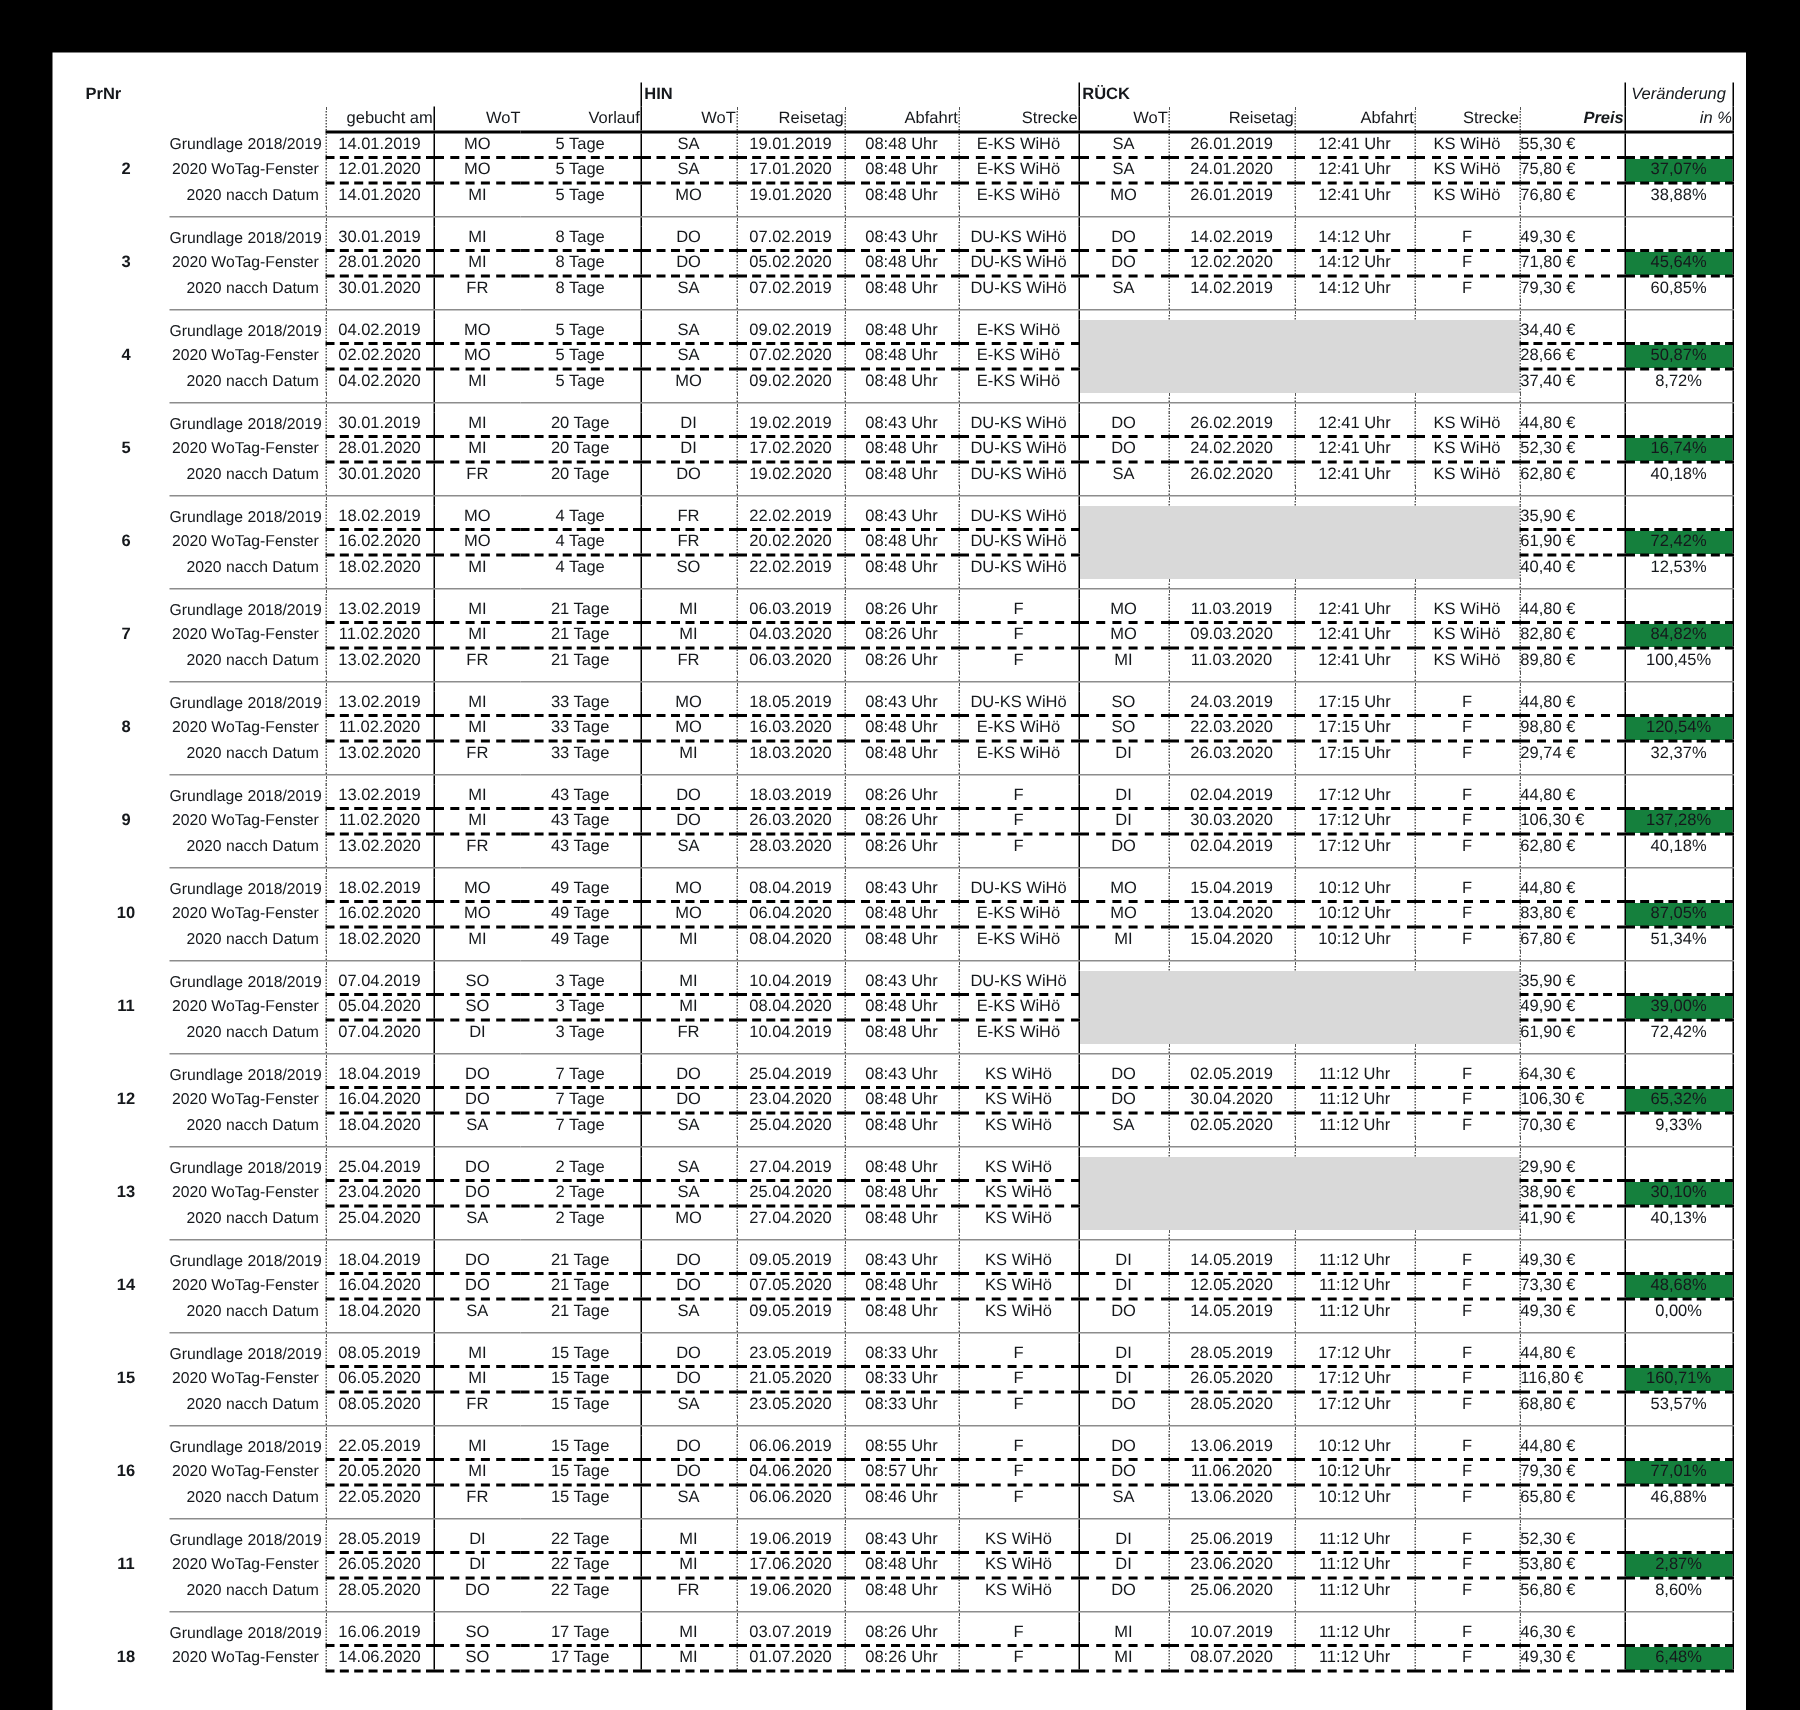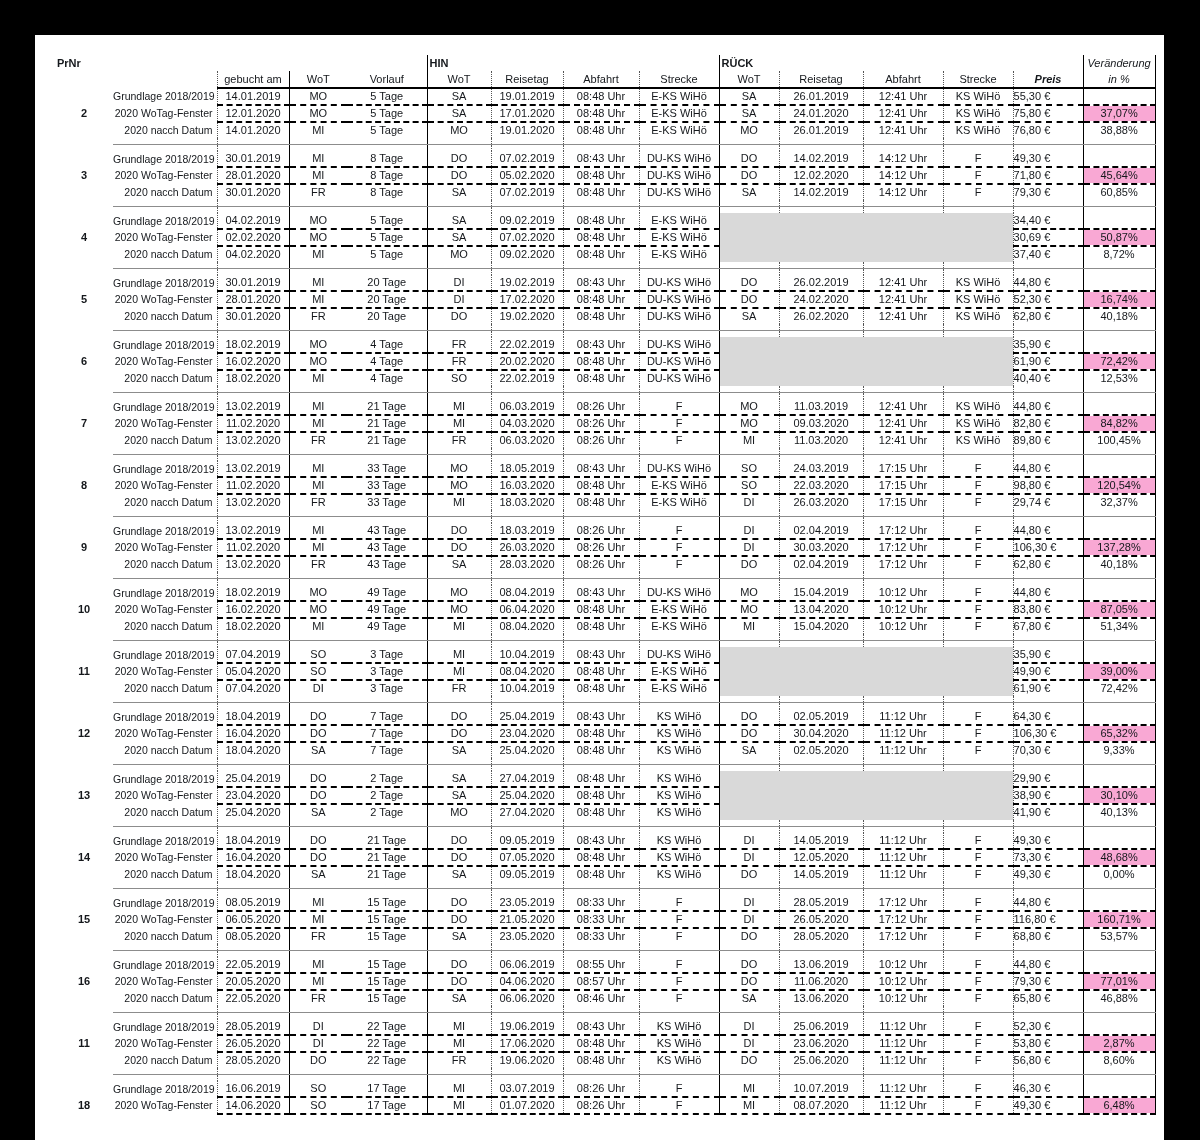--- a/index.html
+++ b/index.html
@@ -20,32 +20,32 @@
     padding:0;margin:0;font-size:11px;line-height:15px;height:15px;
     white-space:nowrap;overflow:hidden;text-align:center;vertical-align:middle;
     font-weight:normal;
   }
   thead th{height:16px;line-height:16px;}
   
   .dl{border-left:1px dotted #555;}
   .sl{border-left:1px solid #000;}
   .sr{border-right:1.5px solid #000;}
   
-  .thick{border-bottom:2.5px solid #000;}
+  .thick{border-bottom:2.5px solid #000;text-align:right;}
   .dash{border-bottom:2px dashed #000;}
   tr.sep td{height:6px;line-height:6px;font-size:1px;}
   td.ln{border-bottom:1px solid #8c8c8c;}
   
   .c-prnr{font-weight:bold;text-align:center;}
   .c-label{text-align:right;padding-right:4px;font-size:10.5px;}
   .c-preis{text-align:left;padding-right:4px;}
   .h-left{text-align:left;font-weight:bold;padding-left:2px;}
   .h-ital{font-style:italic;font-weight:normal;}
   .h-bold{font-weight:bold;font-style:italic;}
-  .pink{background:#f9a8d4;}
+  .pink{background:#15803d;}
   .grayblock{background:#D9D9D9;}
 </style>
 </head>
 <body>
 
 <div class="sheet">
   <table>
     <colgroup>
       <col style="width:58px">
         <col style="width:104px">
@@ -278,21 +278,21 @@
         <tr>
           <td class="c-prnr">4</td>
           <td class="c-label">2020 WoTag-Fenster</td>
           <td class="dl dash">02.02.2020</td>
           <td class="sl dash">MO</td>
           <td class="dash">5 Tage</td>
           <td class="sl dash">SA</td>
           <td class="dl dash">07.02.2020</td>
           <td class="dl dash">08:48 Uhr</td>
           <td class="dl dash">E-KS WiHö</td>
-          <td class="c-preis dl dash">30,69 €</td>
+          <td class="c-preis dl dash">28,66 €</td>
           <td class="sl sr dash pink">50,87%</td>
         </tr>
         <tr>
           <td class="c-prnr"></td>
           <td class="c-label">2020 nacch Datum</td>
           <td class="dl">04.02.2020</td>
           <td class="sl">MI</td>
           <td>5 Tage</td>
           <td class="sl">MO</td>
           <td class="dl">09.02.2020</td>

